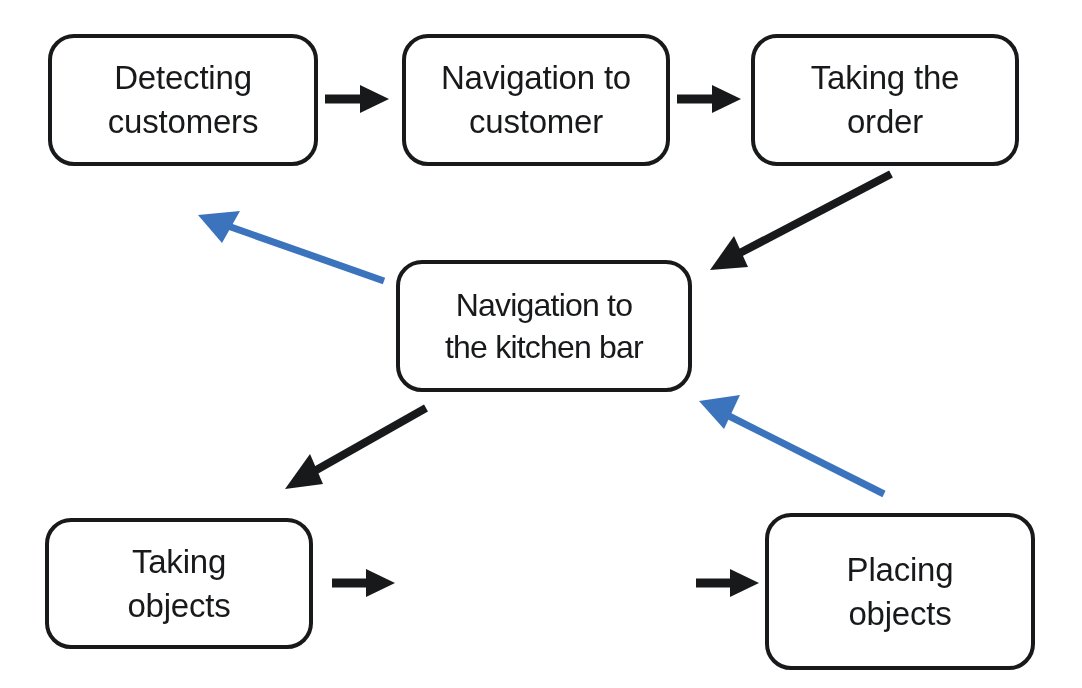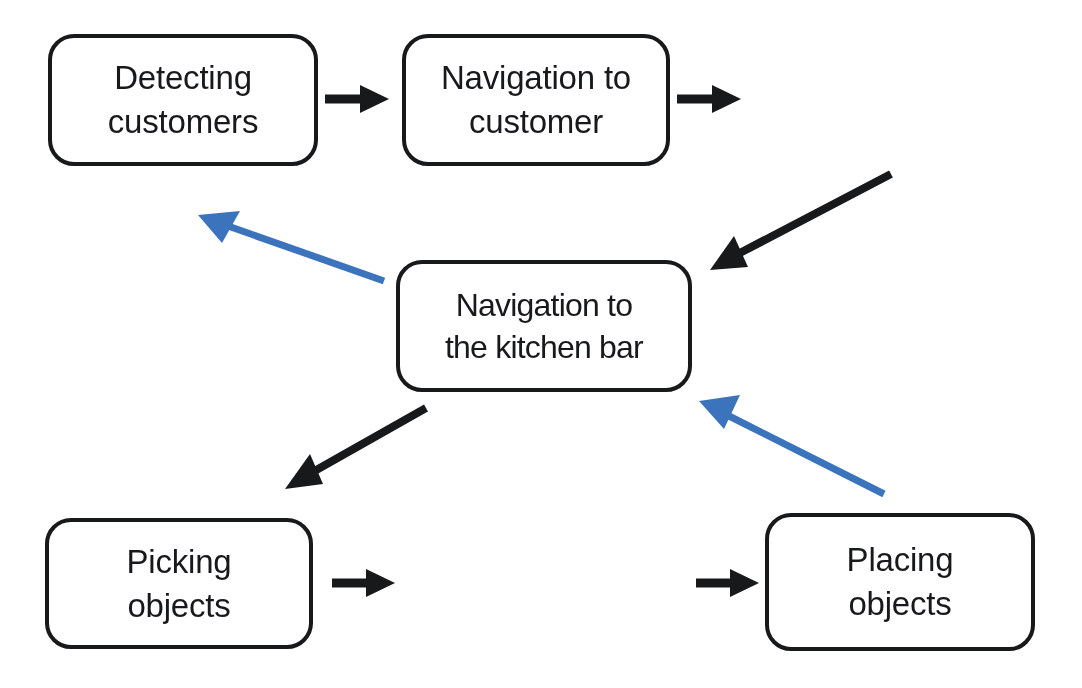--- a/index.html
+++ b/index.html
@@ -103,30 +103,34 @@
   <div class="node-box" style="left:48px; top:34px; width:270px; height:132px;">
     <span class="node-label">Detecting
 customers</span>
   </div>
 
   <div class="node-box" style="left:402px; top:34px; width:268px; height:132px;">
     <span class="node-label">Navigation to
 customer</span>
   </div>
 
+  <div class="node-box" style="left:751px; top:34px; width:268px; height:132px;">
+    <span class="node-label">Taking the
+order</span>
+  </div>
 
   <div class="node-box" style="left:396px; top:260px; width:296px; height:132px;">
     <span class="node-label tight">Navigation to
 the kitchen bar</span>
   </div>
 
   <div class="node-box" style="left:45px; top:518px; width:268px; height:131px;">
-    <span class="node-label">Picking
+    <span class="node-label">Taking
 objects</span>
   </div>
 
 
-  <div class="node-box" style="left:765px; top:513px; width:270px; height:138px;">
+  <div class="node-box" style="left:765px; top:513px; width:270px; height:157px;">
     <span class="node-label">Placing
 objects</span>
   </div>
 
 </div>
 
 </body></html>

